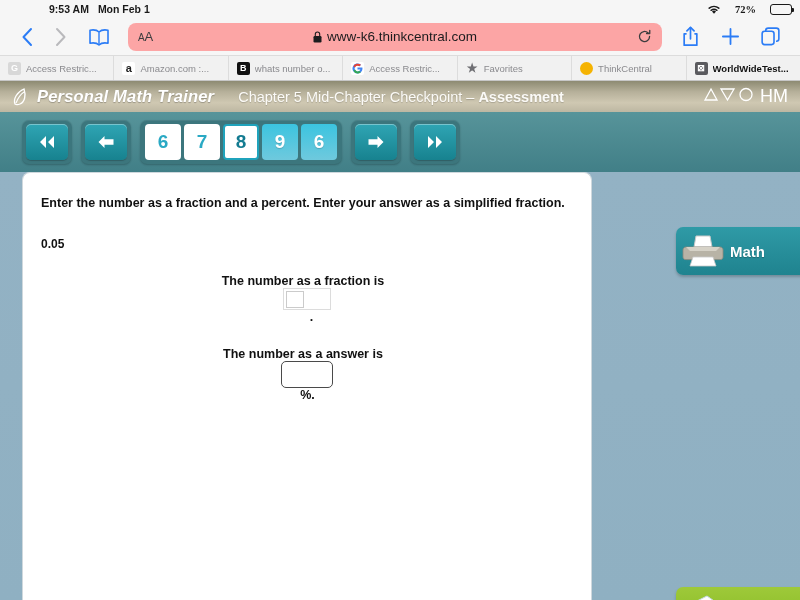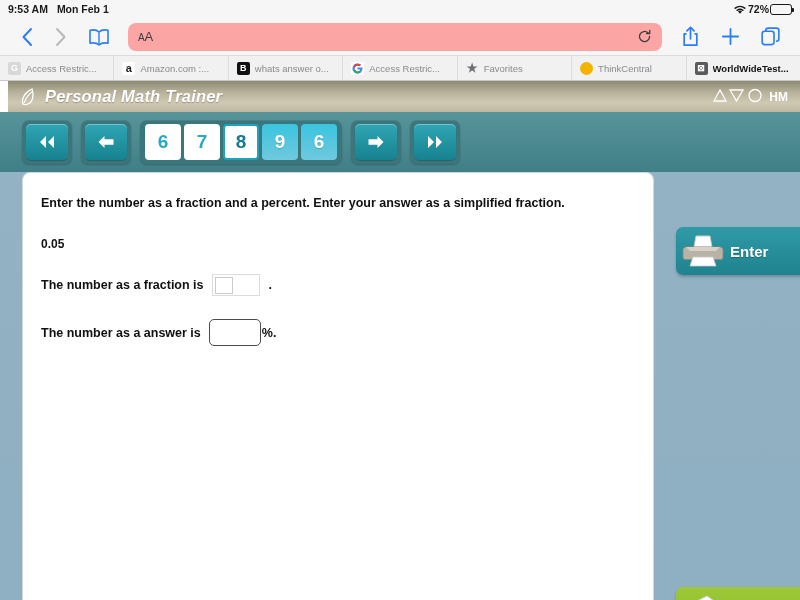--- a/index.html
+++ b/index.html
@@ -14,22 +14,22 @@
   .status-bar {
     height: 18px;
     background: #f6f6f6;
     display: flex;
     align-items: center;
     padding: 0 8px;
     font-size: 10.5px;
     font-weight: bold;
     color: #1a1a1a;
   }
-  .status-left { display: flex; align-items: center; gap: 9px; }
-  .status-right { margin-left: auto; display: flex; align-items: center; gap: 1px; }
+  .status-left { display: flex; align-items: center; gap: 9px; margin-left: 41px; }
+  .status-right { margin-left: auto; display: flex; align-items: center; gap: 14px; font-family: Liberation Serif, serif; }
   .wifi-icon svg { display: block; }
   .battery {
     width: 22px; height: 11px;
     border: 1.3px solid #1a1a1a;
     border-radius: 3px;
     position: relative;
     padding: 1.3px;
   }
   .battery::after {
     content: ""; position: absolute; right: -3.2px; top: 3px;
@@ -114,38 +114,37 @@
 
   
   .pmt-header {
     height: 31px;
     background: linear-gradient(to bottom, #8d8a72 0%, #b6b09a 35%, #cfc8b2 70%, #bdb7a2 100%);
     display: flex;
     align-items: center;
     padding: 14px 12px;
     color: #fff;
     position: relative;
-    margin-left: 8px;
   }
   .pmt-logo-icon { margin-right: 7px; display: flex; align-items: center; }
   .pmt-title {
     font-size: 16.5px; font-weight: bold; font-style: italic;
     letter-spacing: 0.2px;
     text-shadow: 0 1px 1px rgba(0,0,0,0.25);
   }
   .pmt-subtitle {
     margin-left: 24px;
     font-size: 14.5px; color: #fbfaf7;
     text-shadow: 0 1px 1px rgba(0,0,0,0.18);
   }
   .pmt-subtitle b { font-weight: bold; }
   .hmh-logo {
     margin-left: auto;
     display: flex; align-items: center; gap: 3px;
-    font-size: 12px; font-weight: bold; color: #fff;
+    font-size: 18px; font-weight: normal; color: #fff;
   }
 
   
   .app-body {
     height: calc(600px - 18px - 37px - 26px - 31px);
     background: linear-gradient(to bottom, #4e8d93 0%, #4b8a90 60px, #93b2c4 60px, #8fb0c2 100%);
     position: relative;
   }
   .toolbar-teal {
     height: 60px;
@@ -186,38 +185,38 @@
   }
   .pbtn.plain { background: #fff; color: #2aa9c4; }
   .pbtn.current { background: #fff; color: #137b91; border: 2px solid #1fa3bc; }
   .pbtn.filled { background: linear-gradient(to bottom, #3bc4e0 0%, #6fc9dd 100%); color: #fff; text-shadow: 0 1px 1px rgba(0,0,0,0.18); }
 
   
   .content-panel {
     position: absolute;
     left: 22px;
     top: 60px;
-    width: 632px;
+    width: 570px;
     bottom: 0;
     background: #fff;
     border-radius: 8px 8px 0 0;
     border: 1px solid #cfd8dd;
     border-bottom: none;
     padding: 22px 18px;
   }
   .q-prompt {
     font-size: 12.5px; font-weight: bold; color: #111;
     line-height: 1.28;
     max-width: 540px;
   }
   .q-value { font-size: 12px; font-weight: bold; color: #111; margin-top: 26px; }
   .q-row {
     display: flex; align-items: center;
     margin-top: 23px;
-    font-size: 12.5px; font-weight: bold; color: #111;
+    font-size: 12.5px; font-weight: bold; color: #111; flex-direction: column;
   }
   .q-row .lbl { margin-right: 8px; }
   .fraction-input {
     width: 48px; height: 22px;
     border: 1px solid #dcdcdc;
     background: #fff;
     display: flex; align-items: center;
     padding: 2px;
   }
   .fraction-input .inner {
@@ -291,20 +290,27 @@
   </div>
   <div class="book-btn">
     <svg width="22" height="18" viewBox="0 0 22 18">
         <path d="M11 4C9 2 5.5 1.6 2 2.2v13C5.5 14.6 9 15 11 17c2-2 5.5-2.4 9-1.8v-13C16.5 1.6 13 2 11 4z" stroke="currentColor" stroke-width="1.6" fill="none" stroke-linejoin="round"></path>
         <path d="M11 4.2v12.6" stroke="currentColor" stroke-width="1.4"></path>
       </svg>
   </div>
 
   <div class="url-bar">
     <span class="aa-label"><span class="small">A</span>A</span>
+    <span class="url-center">
+      <svg class="lock-icon" width="9" height="12" viewBox="0 0 9 12">
+          <rect x="0.5" y="5" width="8" height="6.5" rx="1.2" fill="#1c1c1e"></rect>
+          <path d="M2.3 5V3.2a2.2 2.2 0 0 1 4.4 0V5" stroke="#1c1c1e" stroke-width="1.1" fill="none"></path>
+        </svg>
+      <span>www-k6.thinkcentral.com</span>
+    </span>
     <span class="reload-btn">
       <svg width="15" height="15" viewBox="0 0 16 16">
           <path d="M13.4 8a5.4 5.4 0 1 1-1.7-3.9" stroke="currentColor" stroke-width="1.4" fill="none" stroke-linecap="round"></path>
           <path d="M13.6 1.4v3.4h-3.4" stroke="currentColor" stroke-width="1.4" fill="none" stroke-linecap="round" stroke-linejoin="round"></path>
         </svg>
     </span>
   </div>
 
   <div class="tool-icon">
     <svg width="17" height="21" viewBox="0 0 18 22">
@@ -330,21 +336,21 @@
   <div class="bm">
     <span class="favicon fav-g-gray">G</span>
     <span class="bm-label">Access Restric...</span>
   </div>
   <div class="bm">
     <span class="favicon fav-amazon">a</span>
     <span class="bm-label">Amazon.com :...</span>
   </div>
   <div class="bm">
     <span class="favicon fav-b">B</span>
-    <span class="bm-label">whats answer o...</span>
+    <span class="bm-label">whats number o...</span>
   </div>
   <div class="bm">
     <span class="favicon fav-google">
       <svg width="11" height="11" viewBox="0 0 12 12">
           <path d="M6 5v2.2h3.1A3.1 3.1 0 0 1 6 9.2 3.2 3.2 0 1 1 8.2 3.6l1.6-1.6A5.5 5.5 0 1 0 6 11.5c3.2 0 5.4-2.2 5.4-5.4 0-.4 0-.7-.1-1.1H6z" fill="#4285F4"></path>
           <path d="M1.5 3.6l1.8 1.3A3.2 3.2 0 0 1 8.2 3.6l1.6-1.6A5.5 5.5 0 0 0 1.5 3.6z" fill="#EA4335"></path>
           <path d="M6 11.5c1.5 0 2.8-.5 3.7-1.4L8 8.7A3.2 3.2 0 0 1 3.3 7l-1.8 1.4A5.5 5.5 0 0 0 6 11.5z" fill="#34A853"></path>
         </svg>
     </span>
     <span class="bm-label">Access Restric...</span>
@@ -364,20 +370,21 @@
 </div>
 
 <div class="pmt-header">
   <span class="pmt-logo-icon">
     <svg width="18" height="20" viewBox="0 0 18 20">
         <path d="M3 17c-2-5 2-12 9-15 2 6 1 13-4 15-2 .8-4 .8-5 0z" fill="none" stroke="#fff" stroke-width="1.3"></path>
         <path d="M4 16c2-5 5-9 8-11" stroke="#fff" stroke-width="1.1" fill="none"></path>
       </svg>
   </span>
   <span class="pmt-title">Personal Math Trainer</span>
+  <span class="pmt-subtitle"><span>Chapter 5 Mid-Chapter Checkpoint – </span><b>Assessment</b></span>
   <span class="hmh-logo">
     <span>
       <svg width="54" height="15" viewBox="0 0 54 15">
           <path d="M8 2L14 13H2z" fill="none" stroke="#fff" stroke-width="1.3"></path>
           <path d="M18 2h13l-6.5 11z" fill="none" stroke="#fff" stroke-width="1.3"></path>
           <ellipse cx="43" cy="7.5" rx="6" ry="6" fill="none" stroke="#fff" stroke-width="1.3"></ellipse>
         </svg>
     </span>
     <span>HM</span>
   </span>
@@ -446,21 +453,21 @@
 
   <div class="side-btn btn-print">
     <span>
       <svg width="42" height="34" viewBox="0 0 42 34">
         <path d="M14 3h14l2 11H12z" fill="#fff" stroke="#c9c9c9" stroke-width="1"></path>
         <path d="M4 14h34c2 0 3 1.4 3 3v7c0 1.6-1.2 2.6-3 2.6H4c-1.8 0-3-1-3-2.6v-7c0-1.6 1.2-3 3-3z" fill="#b8b3a6" stroke="#8e897c" stroke-width="0.8"></path>
         <path d="M4 14h34l-4 4H8z" fill="#d6d2c7"></path>
         <path d="M11 24h20l3 9H8z" fill="#fff" stroke="#c9c9c9" stroke-width="0.8"></path>
       </svg>
     </span>
-    <span class="side-label">Enter</span>
+    <span class="side-label">Math</span>
   </div>
 
   <div class="side-btn btn-turnin">
     <span>
       <svg width="42" height="34" viewBox="0 0 42 34">
         <path d="M4 22l17-7 17 7-17 7z" fill="#eaf4fb" stroke="#b4cfe0" stroke-width="1"></path>
         <path d="M4 22l17 7v3L4 25z" fill="#cfe4f2"></path>
         <path d="M38 22l-17 7v3l17-7z" fill="#bcd7e9"></path>
         <path d="M9 11l16-8 10 7-16 8z" fill="#fff" stroke="#c4d8e6" stroke-width="1"></path>
         <path d="M19 11a4 4 0 1 1 8 0 4 4 0 0 1-8 0z" fill="#e8452c"></path>

